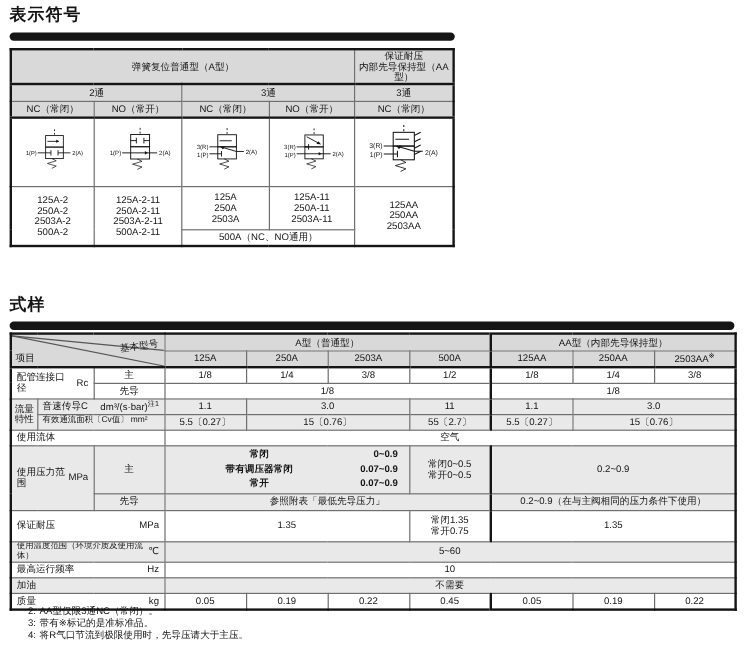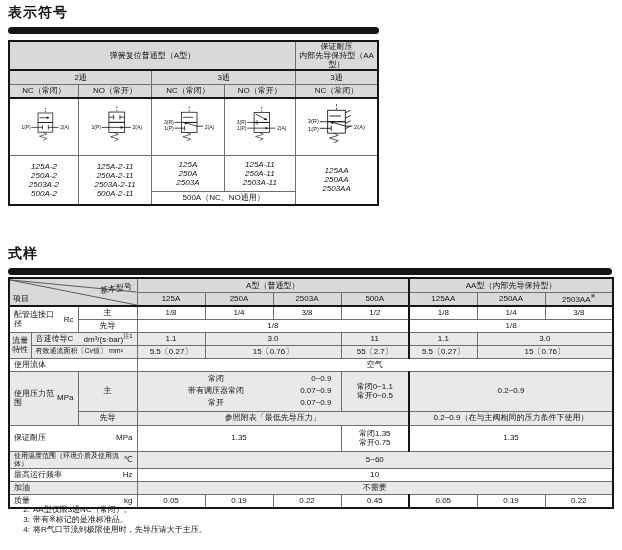--- a/index.html
+++ b/index.html
@@ -25,21 +25,21 @@
   .small{font-size:7px;}
   .sup{font-size:6px;vertical-align:super;}
 
   
   .diag{position:relative;background:#d9d9d9;padding:0;}
   .diag svg{position:absolute;left:0;top:0;width:100%;height:100%;}
   .diag .c-top{position:absolute;top:5px;right:5px;font-size:8px;transform:rotate(-8deg);}
   .diag .c-bot{position:absolute;bottom:2px;left:3px;font-size:8px;}
 
   
-  .pline{display:flex;align-items:flex-end;line-height:12px;padding:0 8px 0 14px;}
+  .pline{display:flex;align-items:flex-end;line-height:12px;padding:0 8px 0 14px;font-weight:bold;}
   .pline .pl{flex:1;text-align:center;}
   .pline .pv{width:52px;text-align:right;}
 
   .sym{width:100%;height:52px;display:block;}
   .symcell{padding:0;}
 
   
   .fns{position:absolute;left:8px;top:505px;font-size:8px;line-height:10px;}
   .fn{display:flex;}
   .fn .n{width:22px;text-align:right;padding-right:3px;white-space:nowrap;}
@@ -180,21 +180,21 @@
             <line x1="56" y1="26" x2="39" y2="21"></line>
             <path d="M39 21 l5 -0.5 l-2.5 3.5 z" fill="#141414" stroke="none"></path>
             <path d="M43 34 l5 2.5 l-10 3 l10 3 l-5 2.5" stroke-width="0.8"></path>
           </g>
           <text x="26" y="23" text-anchor="end" font-size="6.5" fill="#141414">3(R)</text>
           <text x="26" y="31.5" text-anchor="end" font-size="6.5" fill="#141414">1(P)</text>
           <text x="66" y="29" font-size="6.5" fill="#141414">2(A)</text>
         </svg>
       </td>
     </tr>
-    <tr style="height:36px;font-style:italic;">
+    <tr style="height:36px;">
       <td rowspan="2" class="lines">
         <div>125A-2</div>
         <div>250A-2</div>
         <div>2503A-2</div>
         <div>500A-2</div>
       </td>
       <td rowspan="2" class="lines">
         <div>125A-2-11</div>
         <div>250A-2-11</div>
         <div>2503A-2-11</div>
@@ -338,21 +338,21 @@
         <div class="pline">
               <span class="pl">带有调压器常闭</span>
               <span class="pv">0.07~0.9</span>
             </div>
         <div class="pline">
               <span class="pl">常开</span>
               <span class="pv">0.07~0.9</span>
             </div>
       </td>
       <td class="shade lines">
-        <div>常闭0~1.1</div>
+        <div>常闭0~0.5</div>
         <div>常开0~0.5</div>
       </td>
       <td colspan="3" class="shade thickl">0.2~0.9</td>
     </tr>
     <tr style="height:14px;">
       <td class="shade">先导</td>
       <td colspan="4" class="shade">参照附表「最低先导压力」</td>
       <td colspan="3" class="shade thickl">0.2~0.9（在与主阀相同的压力条件下使用）</td>
     </tr>
 

